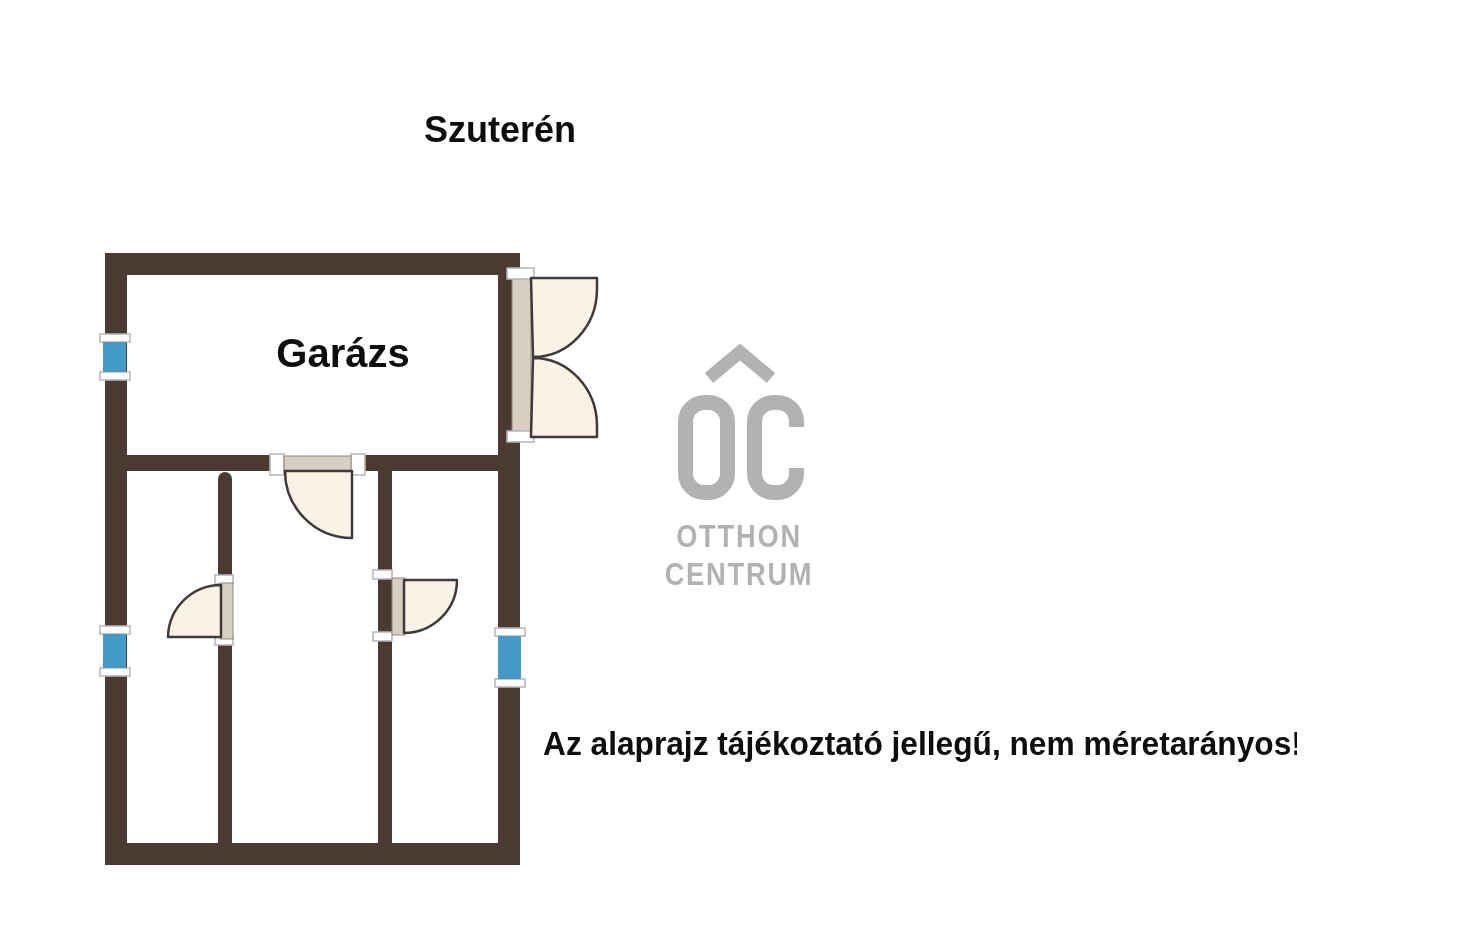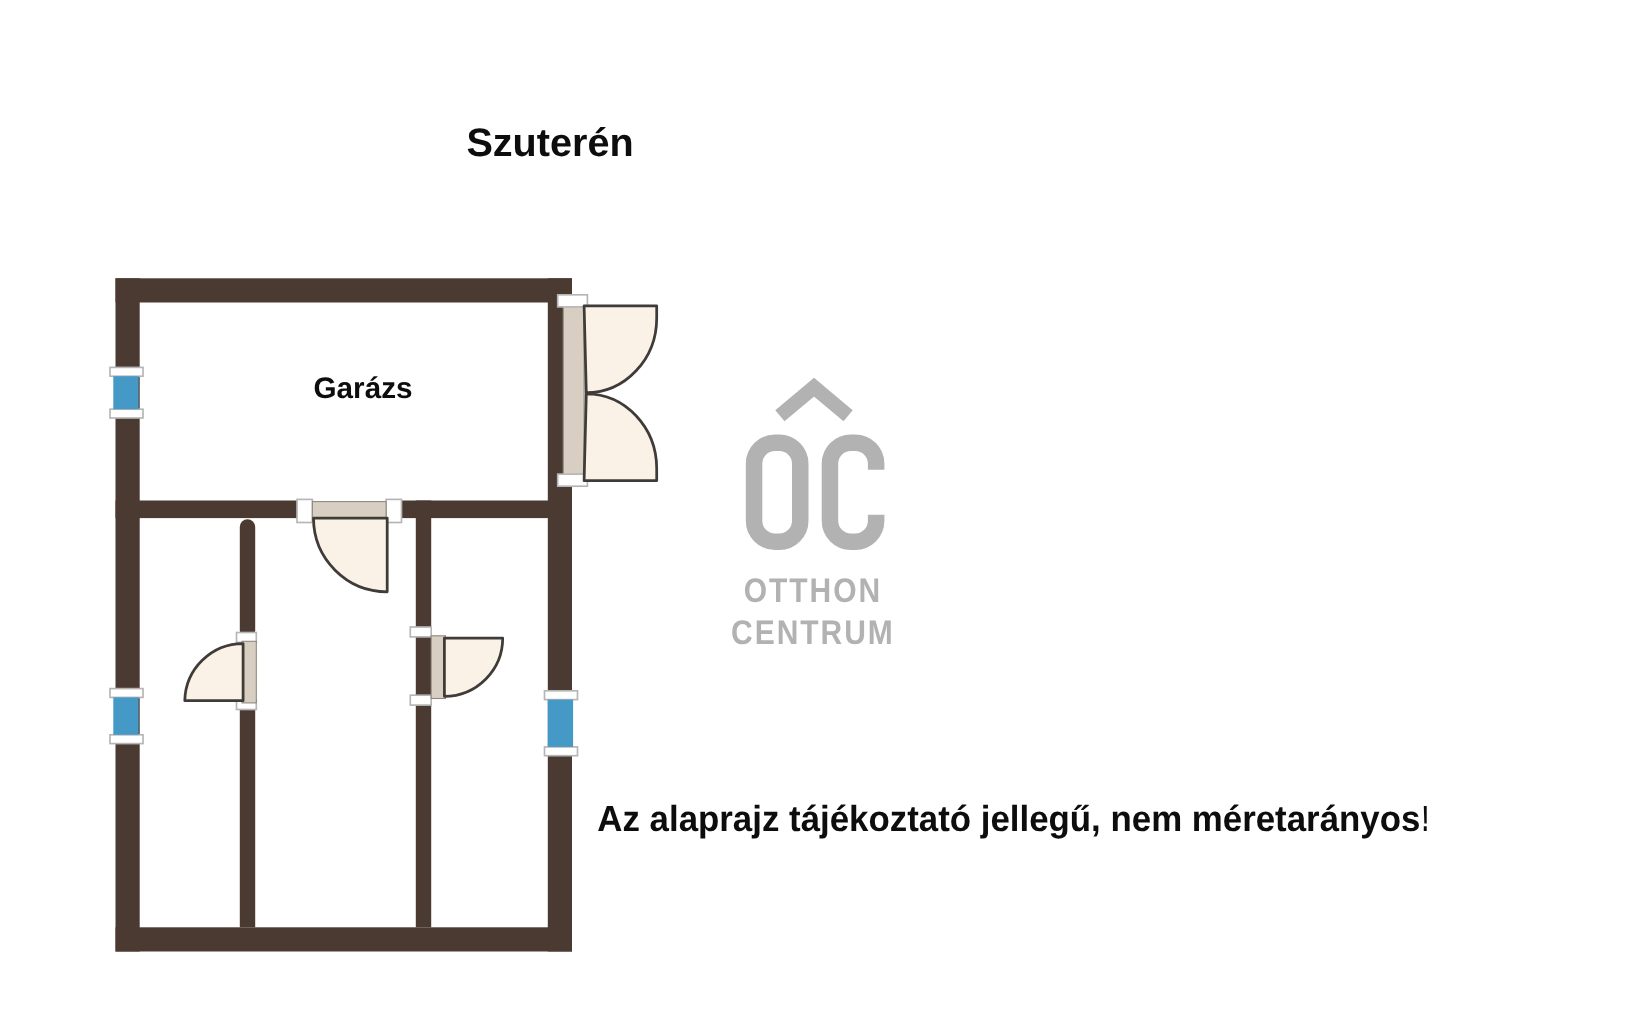--- a/index.html
+++ b/index.html
@@ -17,21 +17,21 @@
     font-weight:bold;
     white-space:nowrap;
     z-index:5;
   }
   .page-title{
     left:424px;top:109px;
     font-size:36px;
     letter-spacing:0px;
   }
   .room-label{transform:translate(-50%,-50%);}
-  .garage-label{left:330px;top:353px;font-size:27px;}
+  .garage-label{left:343px;top:353px;font-size:40px;}
   .storage-label{left:311px;top:562px;font-size:31px;}
   .disclaimer{
     left:543px;top:725px;
     font-size:33px;
     transform:scaleX(0.96);
     transform-origin:left center;
   }
   .wm-text{
     position:absolute;
     color:#b2b2b2;

